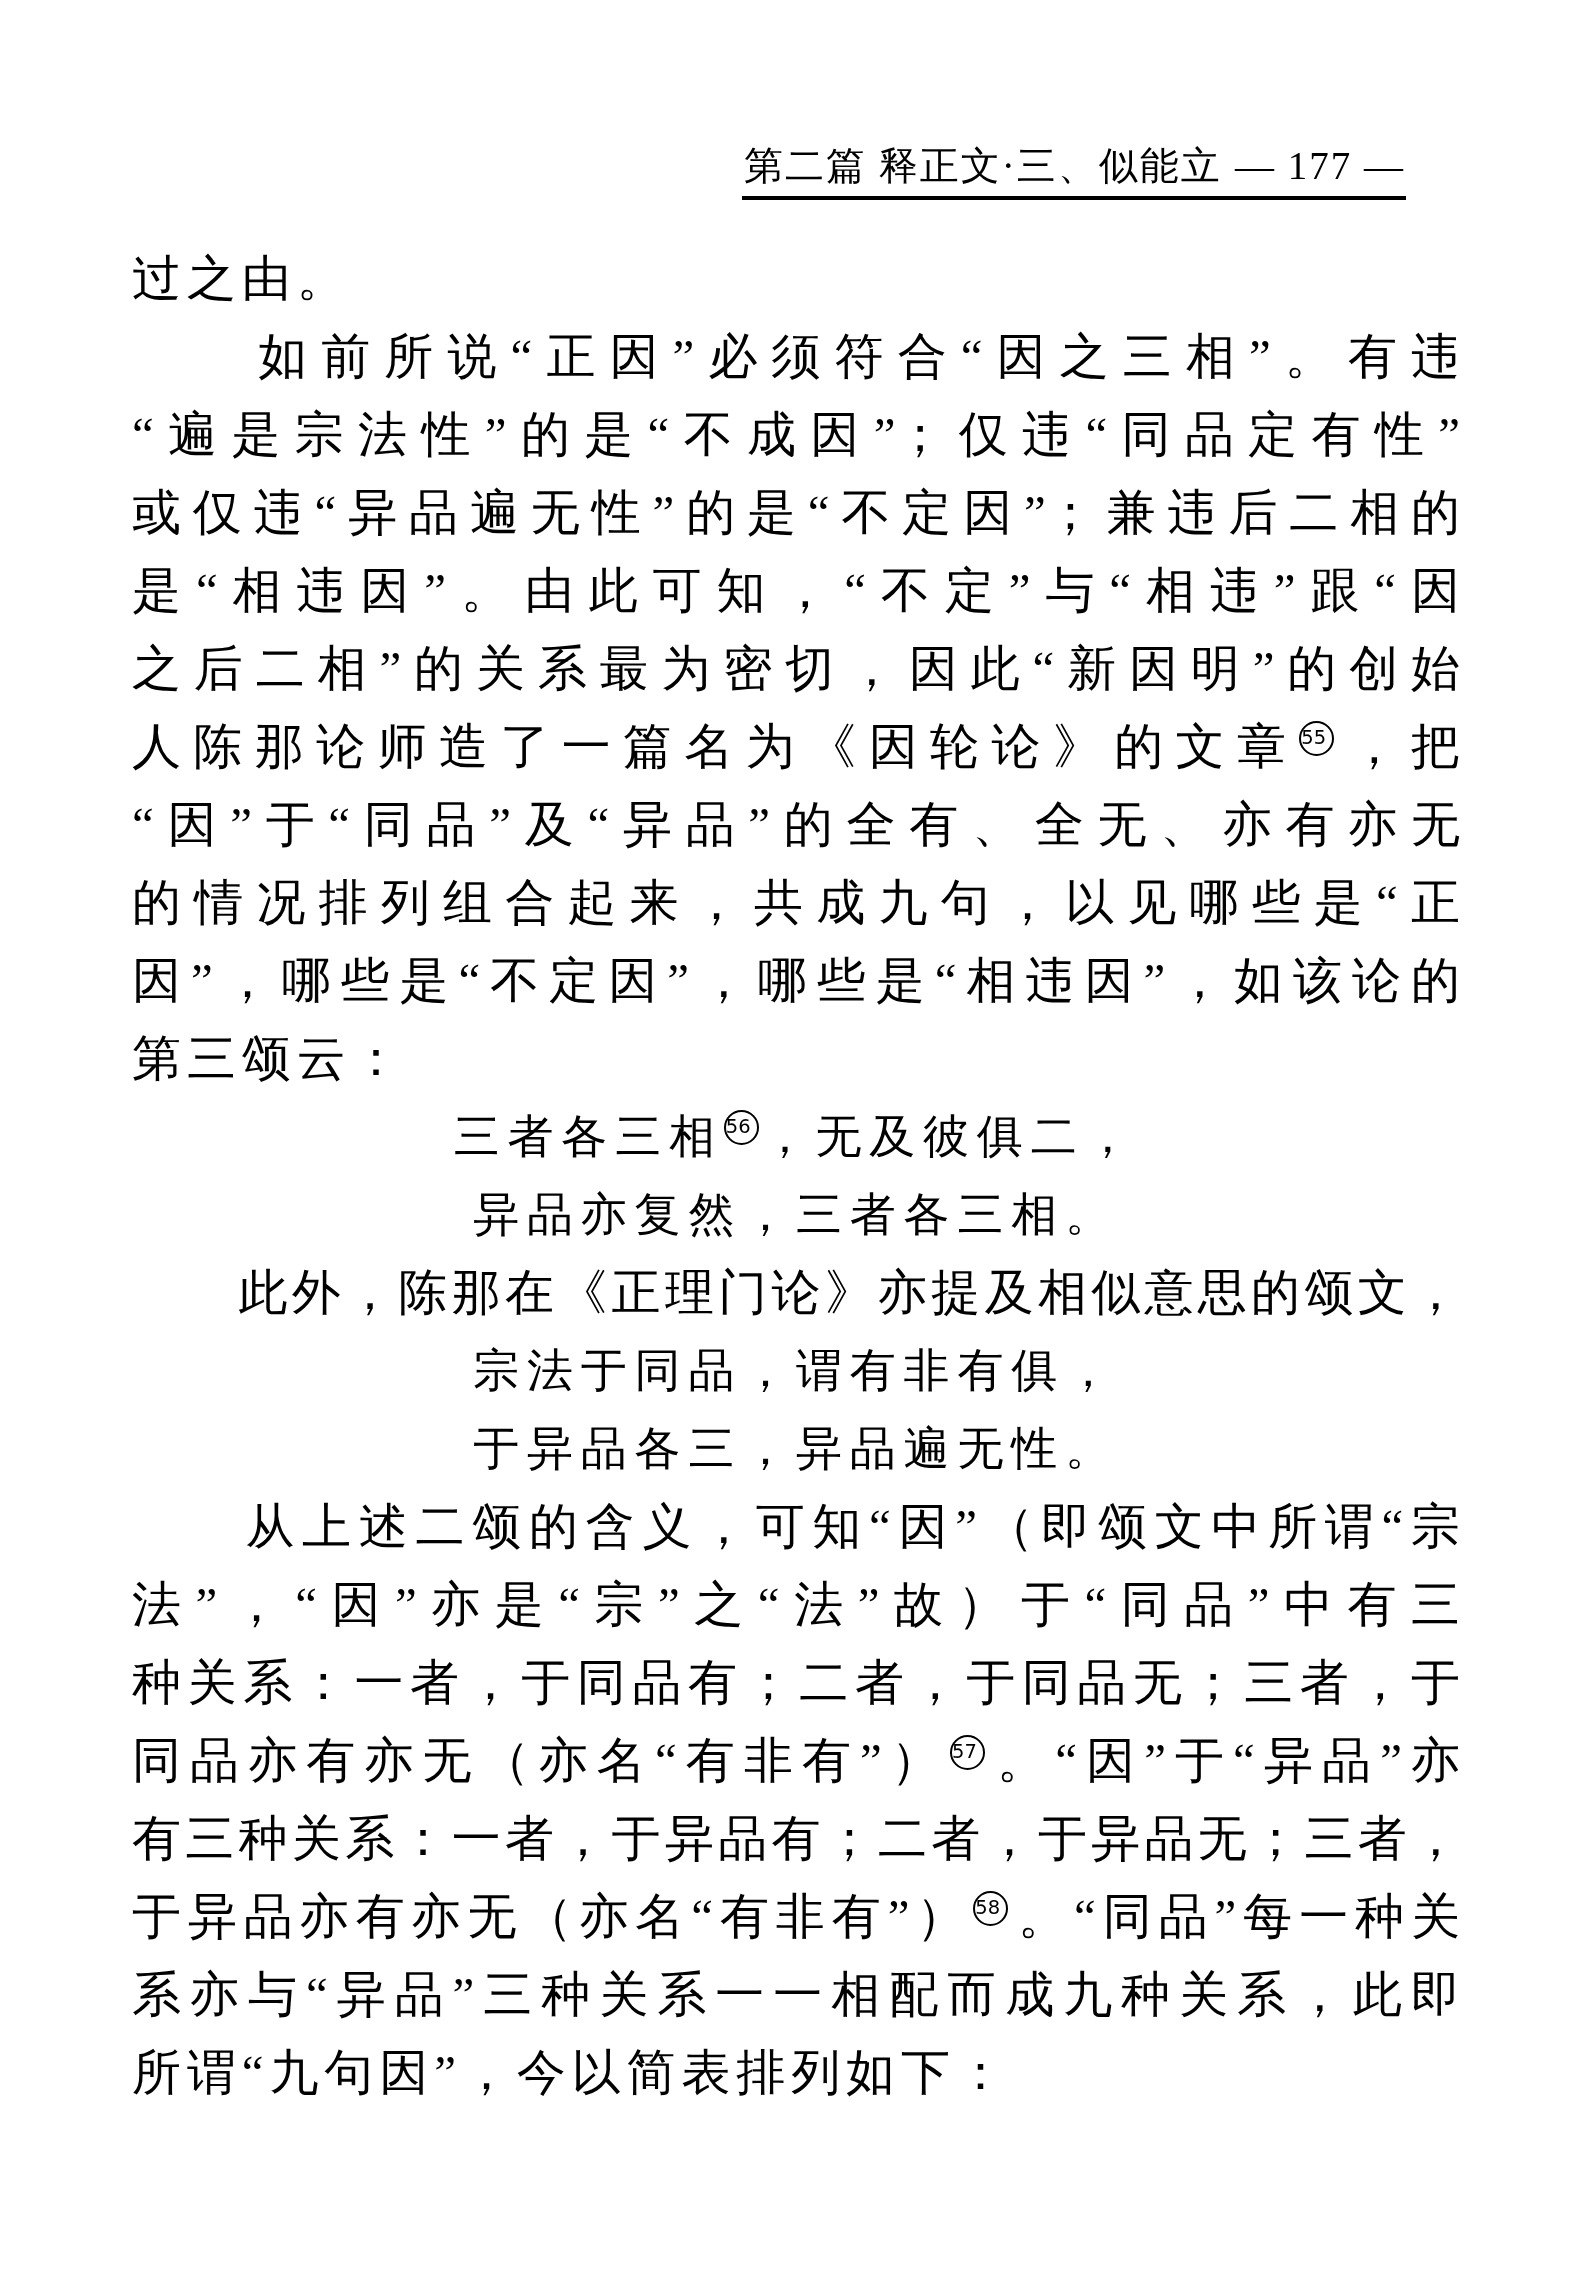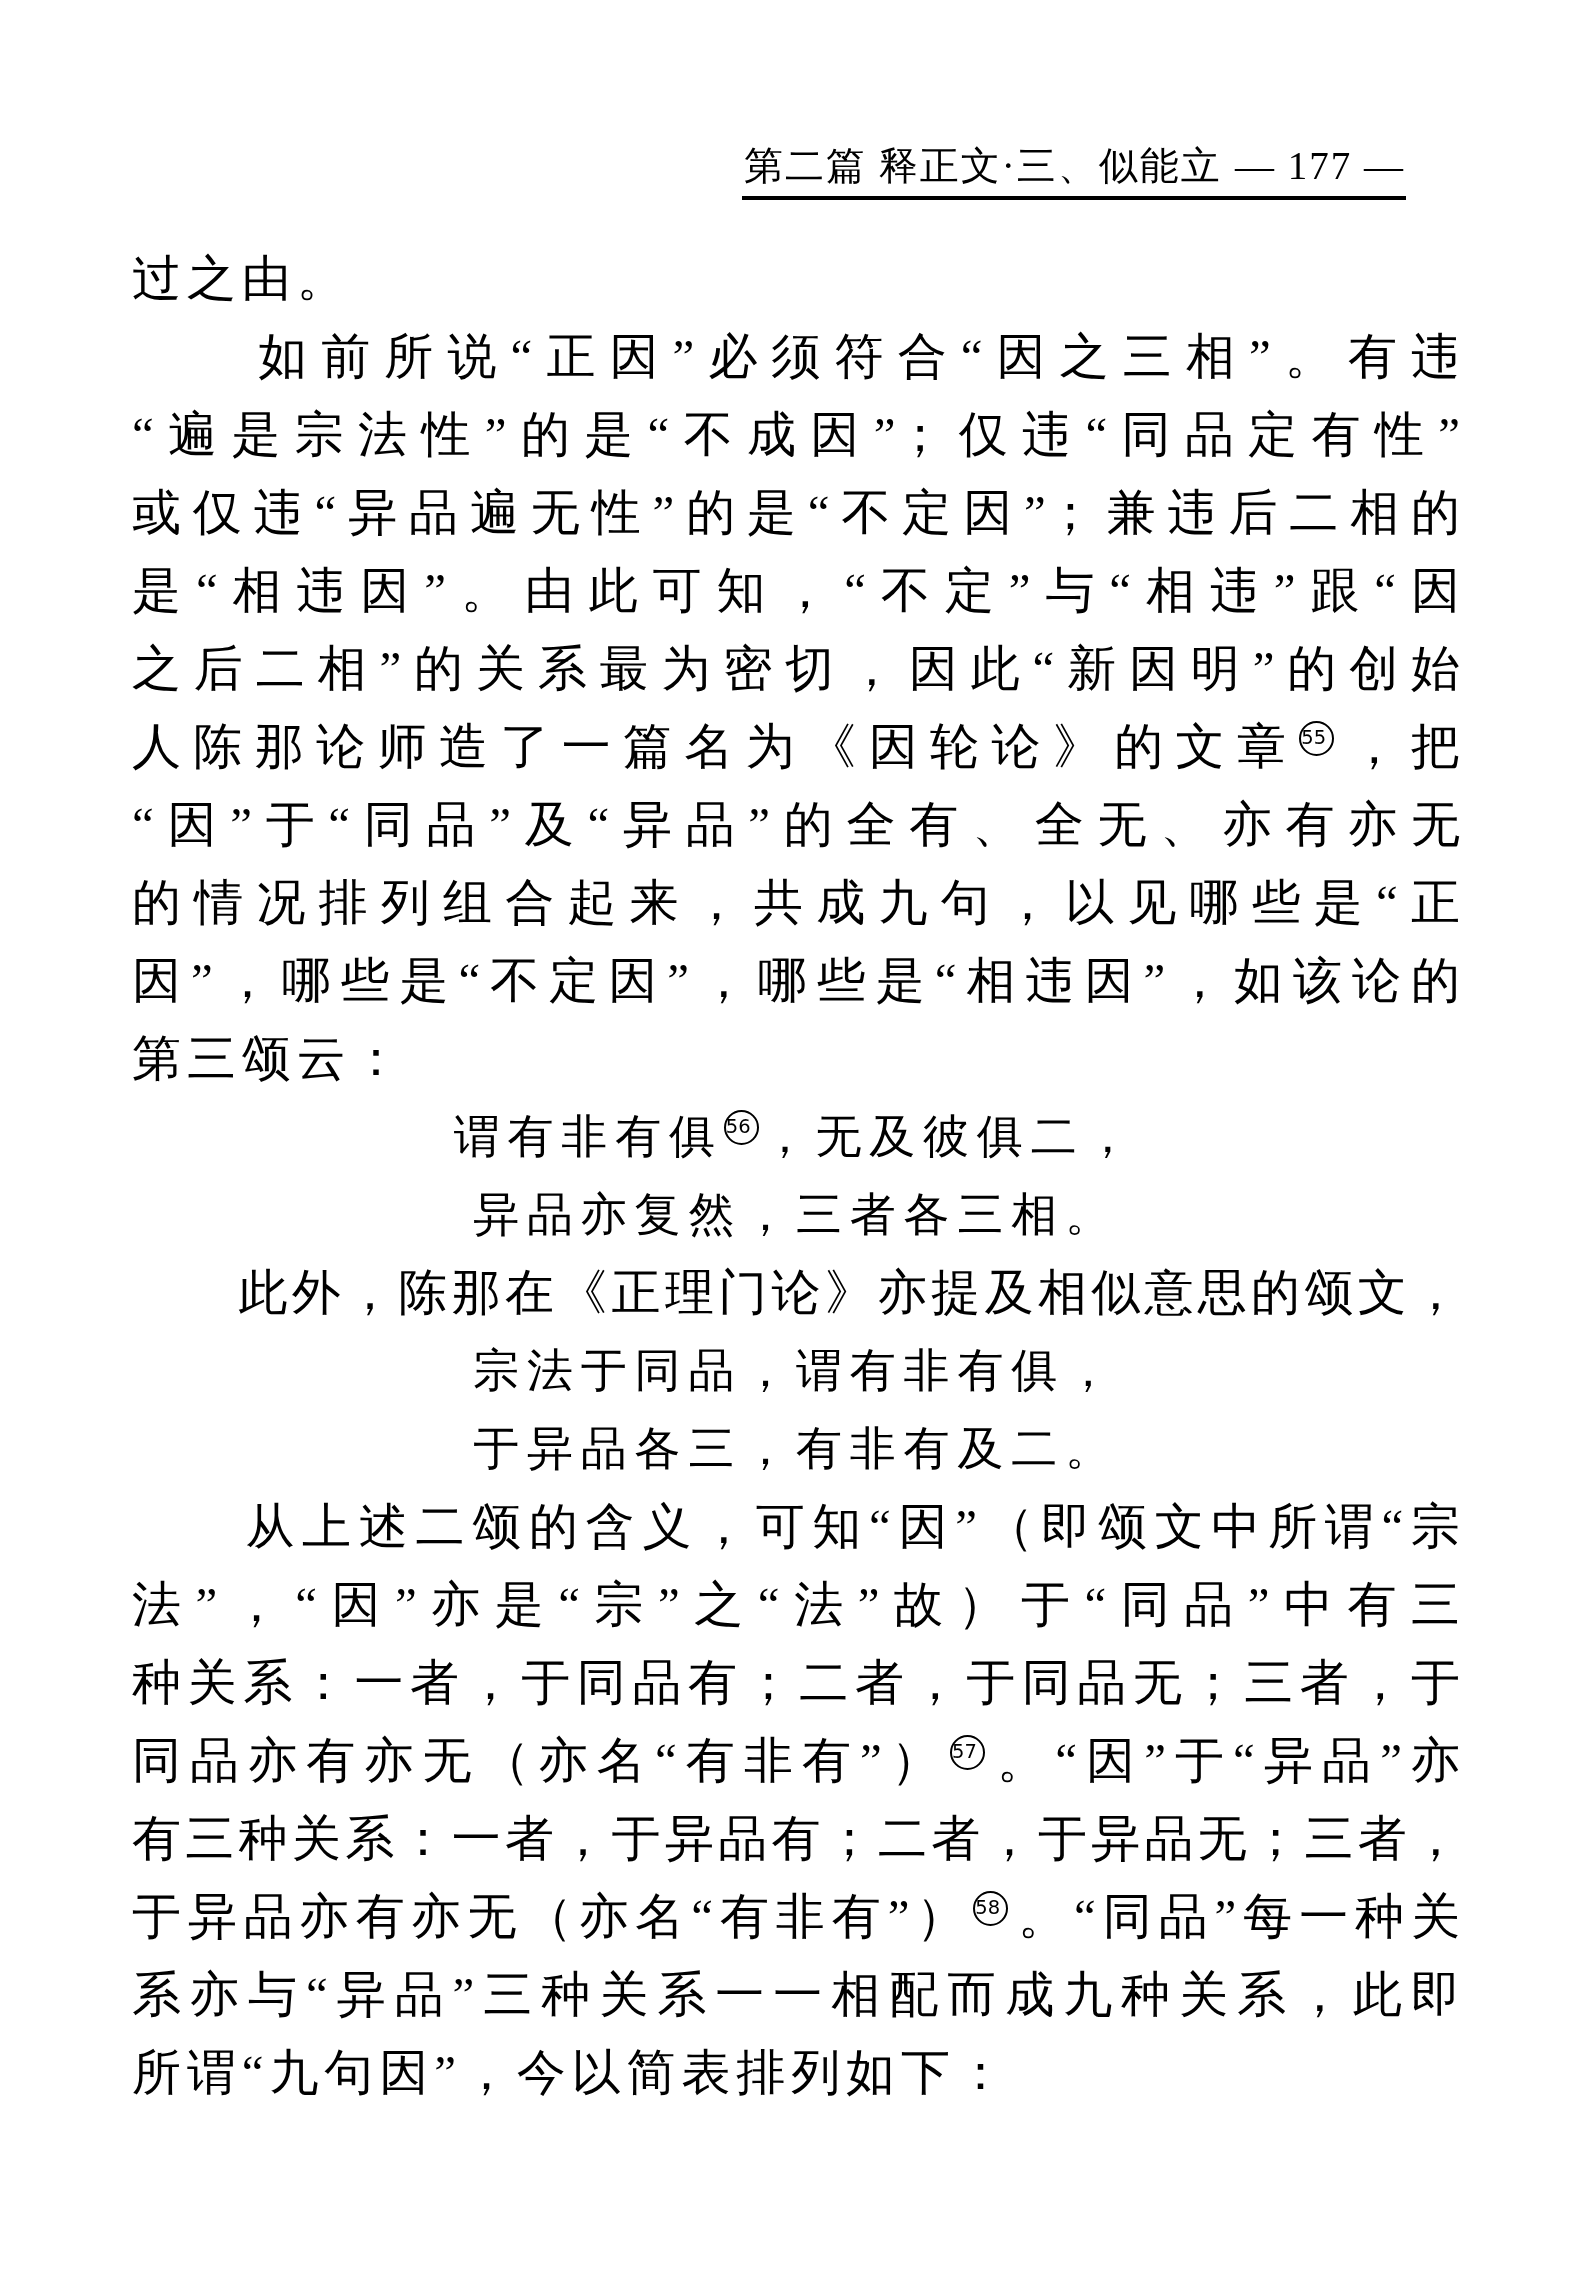--- a/index.html
+++ b/index.html
@@ -96,25 +96,25 @@
       <div class="line justify"><span>　　如前所说“正因”必须符合“因之三相”。有违</span></div>
       <div class="line justify"><span>“遍是宗法性”的是“不成因”；仅违“同品定有性”</span></div>
       <div class="line justify"><span>或仅违“异品遍无性”的是“不定因”；兼违后二相的</span></div>
       <div class="line justify"><span>是“相违因”。由此可知，“不定”与“相违”跟“因</span></div>
       <div class="line justify"><span>之后二相”的关系最为密切，因此“新因明”的创始</span></div>
       <div class="line justify"><span>人陈那论师造了一篇名为《因轮论》的文章</span><span class="fn">55</span><span>，把</span></div>
       <div class="line justify"><span>“因”于“同品”及“异品”的全有、全无、亦有亦无</span></div>
       <div class="line justify"><span>的情况排列组合起来，共成九句，以见哪些是“正</span></div>
       <div class="line justify"><span>因”，哪些是“不定因”，哪些是“相违因”，如该论的</span></div>
       <div class="line short"><span>第三颂云：</span></div>
-      <div class="line verse"><span>谓有非有俱</span><span class="fn">56</span><span>，无及彼俱二，</span></div>
+      <div class="line verse"><span>三者各三相</span><span class="fn">56</span><span>，无及彼俱二，</span></div>
       <div class="line verse"><span>异品亦复然，三者各三相。</span></div>
       <div class="line justify"><span>　　此外，陈那在《正理门论》亦提及相似意思的颂文，</span></div>
       <div class="line verse"><span>宗法于同品，谓有非有俱，</span></div>
-      <div class="line verse"><span>于异品各三，有非有及二。</span></div>
+      <div class="line verse"><span>于异品各三，异品遍无性。</span></div>
       <div class="line justify"><span>　　从上述二颂的含义，可知“因”（即颂文中所谓“宗</span></div>
       <div class="line justify"><span>法”，“因”亦是“宗”之“法”故）于“同品”中有三</span></div>
       <div class="line justify"><span>种关系：一者，于同品有；二者，于同品无；三者，于</span></div>
       <div class="line justify"><span>同品亦有亦无（亦名“有非有”）</span><span class="fn">57</span><span>。“因”于“异品”亦</span></div>
       <div class="line justify"><span>有三种关系：一者，于异品有；二者，于异品无；三者，</span></div>
       <div class="line justify"><span>于异品亦有亦无（亦名“有非有”）</span><span class="fn">58</span><span>。“同品”每一种关</span></div>
       <div class="line justify"><span>系亦与“异品”三种关系一一相配而成九种关系，此即</span></div>
       <div class="line short"><span>所谓“九句因”，今以简表排列如下：</span></div>
     </div>
 

